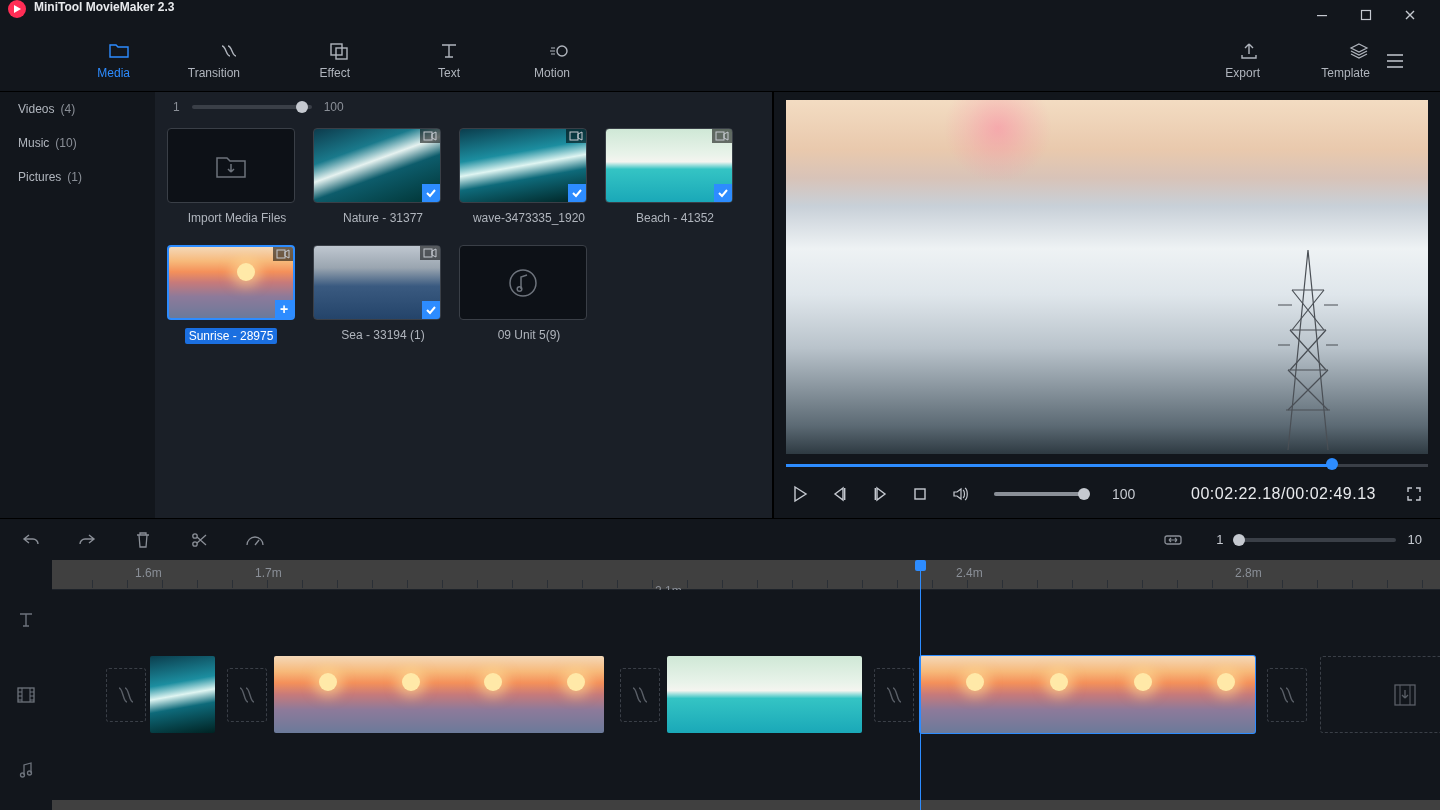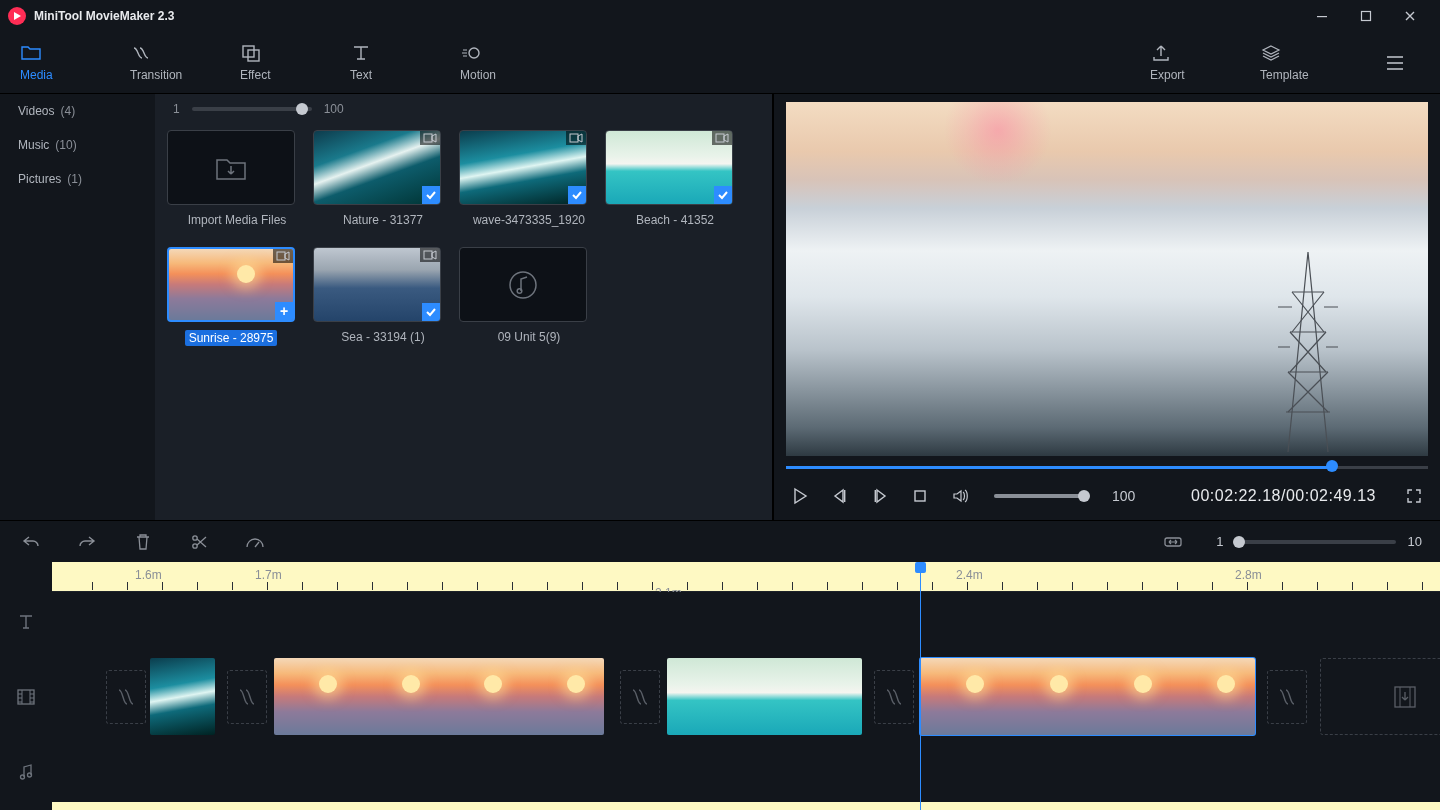--- a/index.html
+++ b/index.html
@@ -1,29 +1,29 @@
 <!DOCTYPE html>
 <html><head>
 <meta charset="utf-8">
 <style>
 * { margin: 0; padding: 0; box-sizing: border-box; font-family: -apple-system, "Segoe UI", Arial, sans-serif; user-select: none; }
 html, body { width: 1440px; height: 810px; background: #0d1117; color: #c5c9d0; overflow: hidden; }
 
 
-.titlebar { height: 30px; background: #12161c; display: flex; align-items: center; padding: 16px 8px; }
+.titlebar { height: 30px; background: #12161c; display: flex; padding: 0 8px; }
 .logo { width: 18px; height: 18px; border-radius: 50%; background: #ff2d55; margin-right: 8px; display: flex; align-items: center; justify-content: center; }
 .logo svg { display: block; }
 .title { font-size: 12px; font-weight: 600; color: #e8eaed; }
 .titlebar-spacer { flex: 1; }
 .win-btn { width: 44px; height: 30px; display: flex; align-items: center; justify-content: center; color: #c5c9d0; }
 .win-btn svg { display: block; }
 
 
 .toolbar { height: 62px; background: #12161c; border-bottom: 1px solid #000; display: flex; align-items: stretch; padding: 0 20px; }
-.tool-btn { width: 110px; display: flex; flex-direction: column; align-items: flex-start; justify-content: center; gap: 6px; color: #b0b5bd; font-size: 12px; }
+.tool-btn { width: 110px; display: flex; flex-direction: column; align-items: flex-end; justify-content: center; gap: 6px; color: #b0b5bd; font-size: 12px; }
 .tool-btn.active { color: #2d8cff; }
 .tool-btn svg { display: block; }
 .toolbar-spacer { flex: 1; }
 .ham { width: 50px; display: flex; align-items: center; justify-content: center; }
 
 
 .workspace { display: flex; height: 426px; }
 
 
 .sidebar { width: 155px; background: #12161c; }
@@ -80,21 +80,21 @@
 
 
 .tl-toolbar { height: 42px; background: #12161c; border-top: 1px solid #000; display: flex; align-items: center; padding: 0 18px; gap: 30px; }
 .tl-tool { width: 26px; height: 26px; display:flex; align-items:center; justify-content:center; color:#8a8f97; }
 .tl-toolbar-spacer { flex:1; }
 .tl-zoom { display:flex; align-items:center; gap:12px; font-size:13px; color:#c5c9d0; }
 .tlz-track { width:160px; height:4px; background:#3a3f47; border-radius:2px; position:relative; }
 .tlz-thumb { position:absolute; top:-4px; width:12px; height:12px; border-radius:50%; background:#c5c9d0; }
 
 
-.timeline { height: 250px; background: #fef9c3; display:flex; }
+.timeline { height: 250px; background: #404040; display:flex; }
 .track-heads { width: 52px; background:#12161c; display:flex; flex-direction:column; }
 .track-head { flex:0 0 auto; display:flex; align-items:center; justify-content:center; color:#6d737c; }
 .th-blank { height: 30px; }
 .th-text { height: 60px; }
 .th-video { height: 90px; }
 .th-audio { height: 60px; }
 
 .tracks { flex:1; position:relative; overflow:hidden; }
 .ruler { height:30px; position:relative; border-bottom:1px solid #1d2229; }
 .ruler-mark { position:absolute; top:6px; font-size:12px; color:#8a8f97; }

